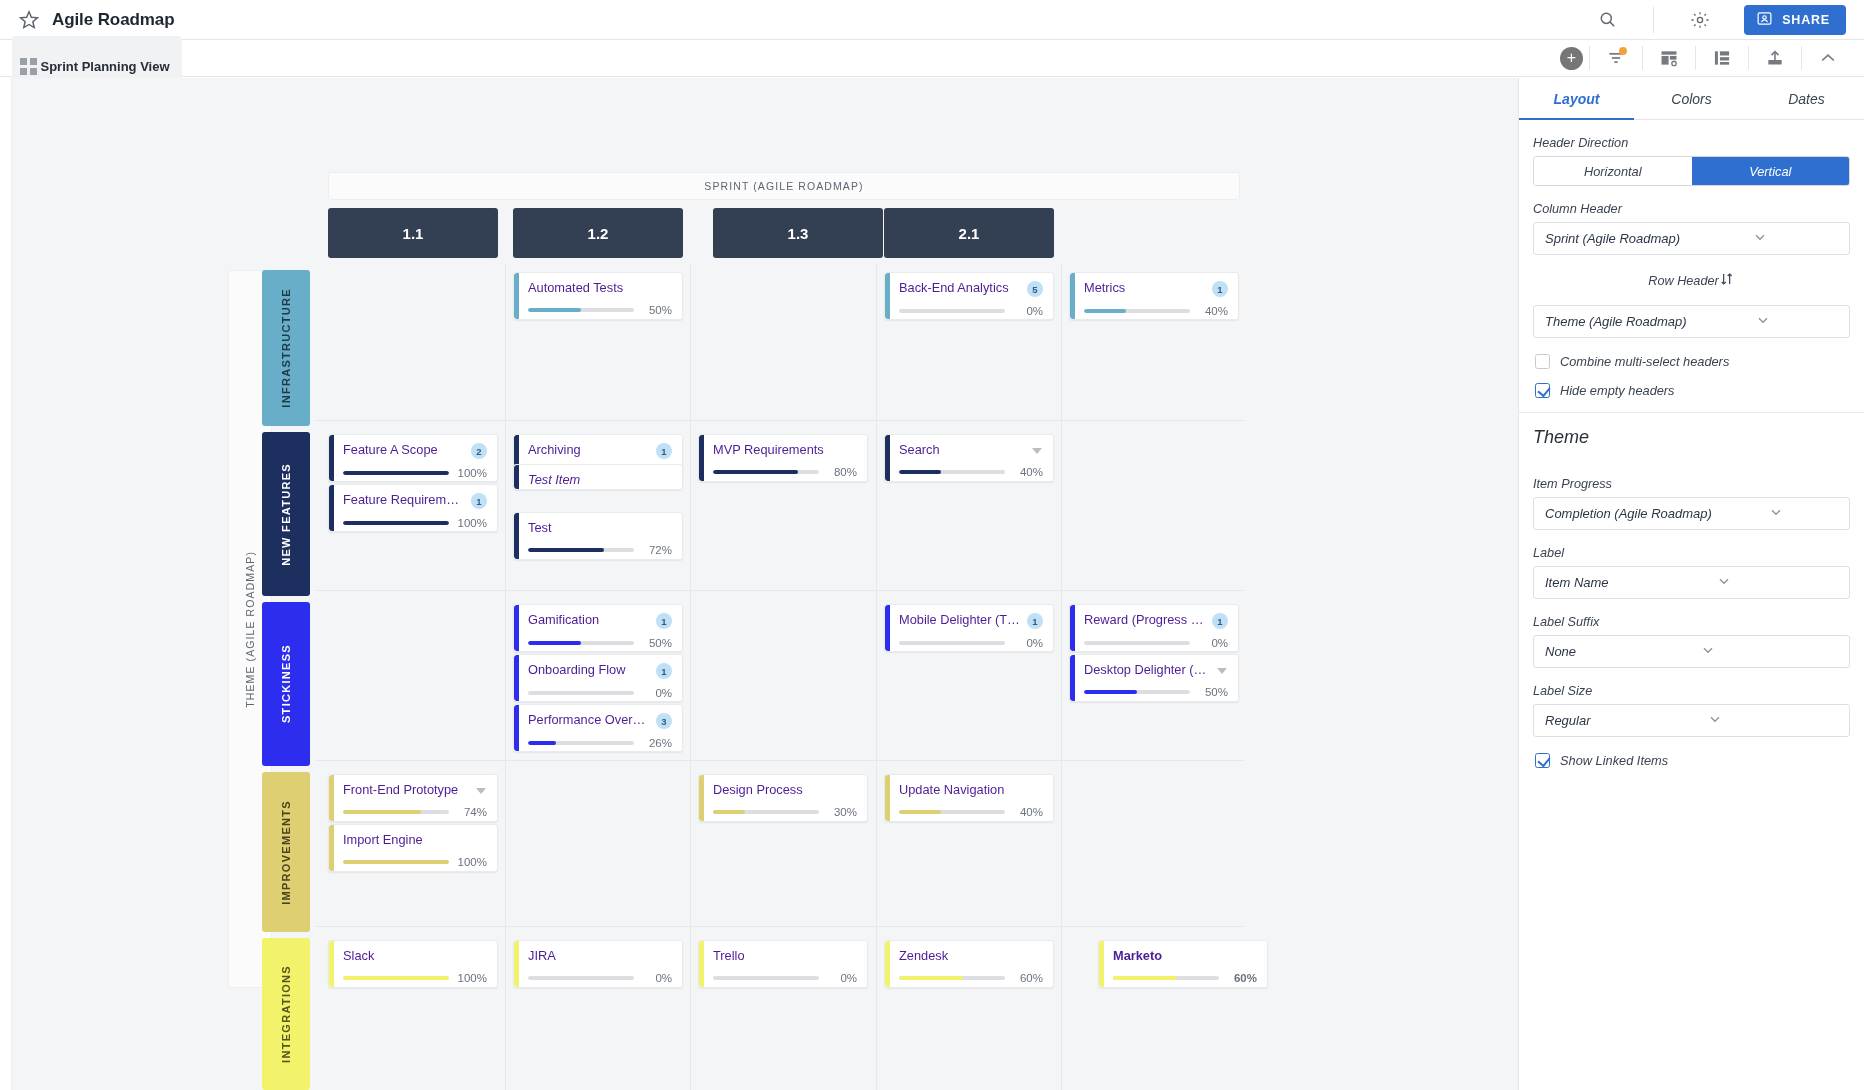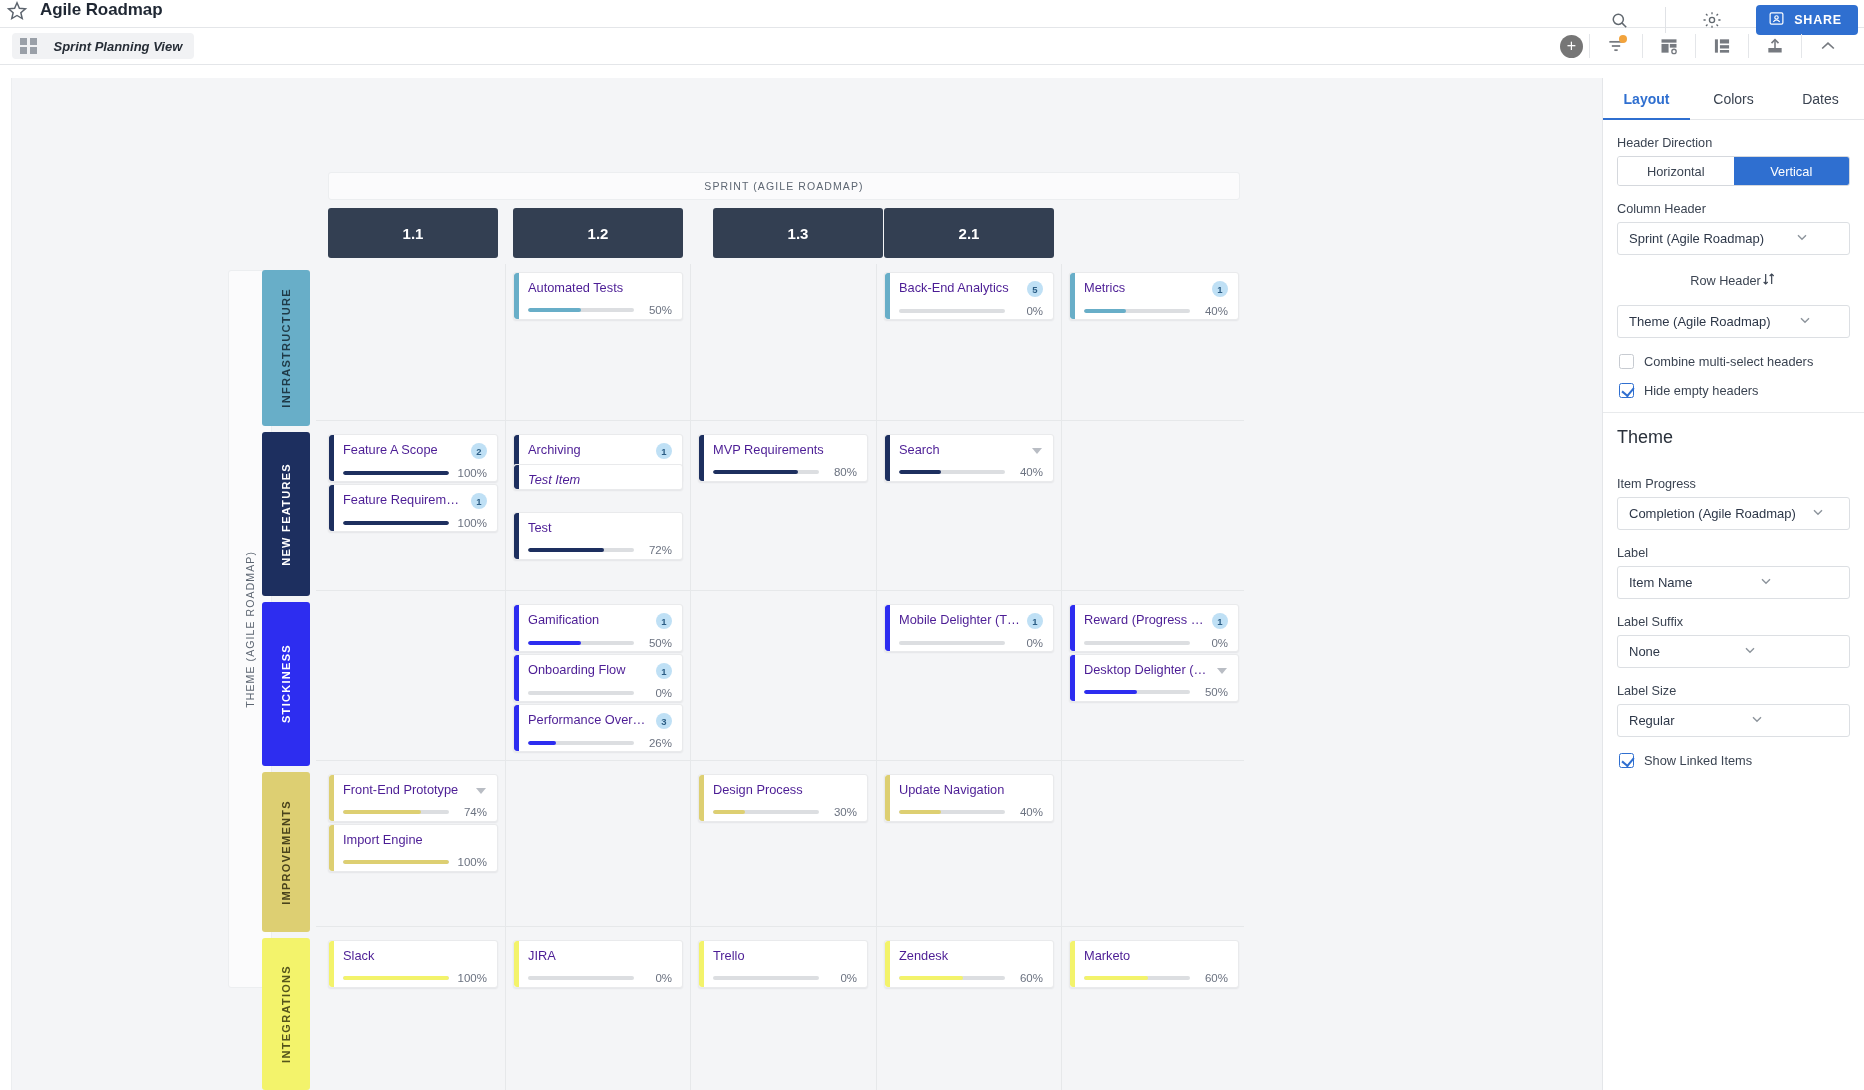--- a/index.html
+++ b/index.html
@@ -7,23 +7,23 @@
     width: 1864px; height: 1090px;
     font-family: "Liberation Sans", sans-serif;
     background: #ffffff;
     overflow: hidden;
     color: #2d3748;
   }
   #app { width: 1864px; height: 1090px; position: relative; }
 
   
   .titlebar {
-    height: 28px; display: flex; align-items: flex-start;
+    height: 40px; display: flex; align-items: center;
     border-bottom: 1px solid #e4e6e9; background: #fff;
-    padding: 0 6px;
+    padding: 0 18px;
   }
   .star-icon { width: 22px; height: 22px; margin-right: 12px; flex: 0 0 auto; }
   .doc-title { font-size: 17px; font-weight: bold; color: #1f2733; letter-spacing: -0.1px; }
   .titlebar-right { margin-left: auto; display: flex; align-items: center; gap: 16px; }
   .tb-icon-btn {
     width: 40px; height: 40px; display: flex; align-items: center; justify-content: center;
     cursor: pointer; background: none; border: none;
   }
   .vdiv { width: 1px; height: 26px; background: #e0e2e6; margin: 0 10px; }
   .share-btn {
@@ -32,22 +32,22 @@
     height: 30px; padding: 0 16px 0 12px; margin-left: 8px;
     font-size: 12.5px; font-weight: bold; letter-spacing: 0.8px; cursor: pointer;
   }
 
   
   .viewbar {
     height: 37px; display: flex; align-items: center;
     border-bottom: 1px solid #e4e6e9; background: #fff; padding: 0 10px 0 12px;
   }
   .view-chip {
-    display: flex; align-items: center; gap: 17px;
-    background: #f1f2f4; border-radius: 4px; padding: 5px 12px 5px 8px; cursor: pointer; font-style: italic;
+    display: flex; align-items: center; gap: 4px;
+    background: #f1f2f4; border-radius: 4px; padding: 22px 12px 5px 8px; cursor: pointer;
   }
   .grid-glyph { display: grid; grid-template-columns: 7px 7px; grid-template-rows: 7px 7px; gap: 2.5px; }
   .grid-glyph i { background: #9aa0a8; display: block; }
   .view-chip span { font-size: 13px; font-weight: bold; color: #262d36; }
   .viewbar-right { margin-left: auto; display: flex; align-items: center; }
   .round-add {
     width: 23px; height: 23px; border-radius: 50%; background: #767676;
     color: #fff; display: flex; align-items: center; justify-content: center;
     font-size: 16px; line-height: 1; cursor: pointer; margin-right: 6px;
   }
@@ -133,22 +133,22 @@
     border-left: 5px solid transparent; border-right: 5px solid transparent;
     border-top: 6px solid #b9bdc4;
   }
   .card .botrow { display: flex; align-items: center; gap: 8px; margin-top: 8px; }
   .pbar { flex: 1 1 auto; height: 4px; border-radius: 2px; background: #dcdee1; position: relative; overflow: hidden; }
   .pbar i { position: absolute; left: 0; top: 0; bottom: 0; border-radius: 2px; display: block; }
   .pct { flex: 0 0 auto; font-size: 11.5px; color: #6b7280; min-width: 30px; text-align: right; }
 
   
   .rpanel {
-    position: absolute; top: 78px; right: 0; width: 262px; bottom: 0;
-    background: #fff; border-left: 1px solid #e4e6e9;
+    position: absolute; top: 78px; right: 0; width: 346px; bottom: 0;
+    background: #fff; border-left: 1px solid #e4e6e9; font-style: italic;
   }
   .rtabs { display: flex; height: 42px; border-bottom: 1px solid #e4e6e9; }
   .rtab {
     flex: 1 1 0; display: flex; align-items: center; justify-content: center;
     font-size: 14px; color: #3b4452; cursor: pointer; position: relative;
   }
   .rtab.active { color: #2f6fd0; font-weight: bold; }
   .rtab.active::after {
     content: ""; position: absolute; left: 0; right: 0; bottom: -1px; height: 2.5px; background: #2f6fd0;
   }
@@ -657,21 +657,21 @@
                 <div class="cname">Zendesk</div>
               </div>
               <div class="botrow">
                 <div class="pbar">
                   <i style="width: 60%; background: rgb(243, 243, 107);"></i>
                 </div>
                 <div class="pct">60%</div>
               </div>
             </div>
           </div>
-          <div class="card" style="left: 1057px; top: 862px; width: 170px; height: 48px;">
+          <div class="card" style="left: 1086px; top: 862px; width: 170px; height: 48px; font-weight: bold;">
             <div class="accent" style="background: rgb(243, 243, 107);"></div>
             <div class="inner">
               <div class="toprow">
                 <div class="cname">Marketo</div>
               </div>
               <div class="botrow">
                 <div class="pbar">
                   <i style="width: 60%; background: rgb(243, 243, 107);"></i>
                 </div>
                 <div class="pct">60%</div>

